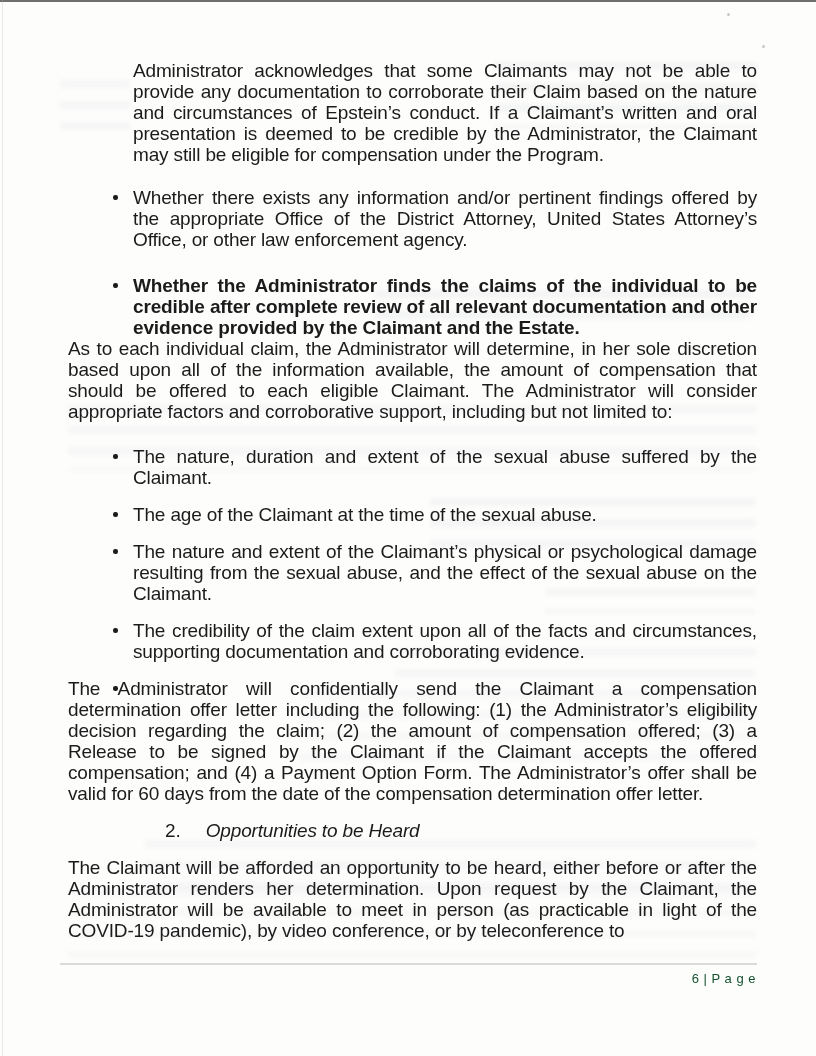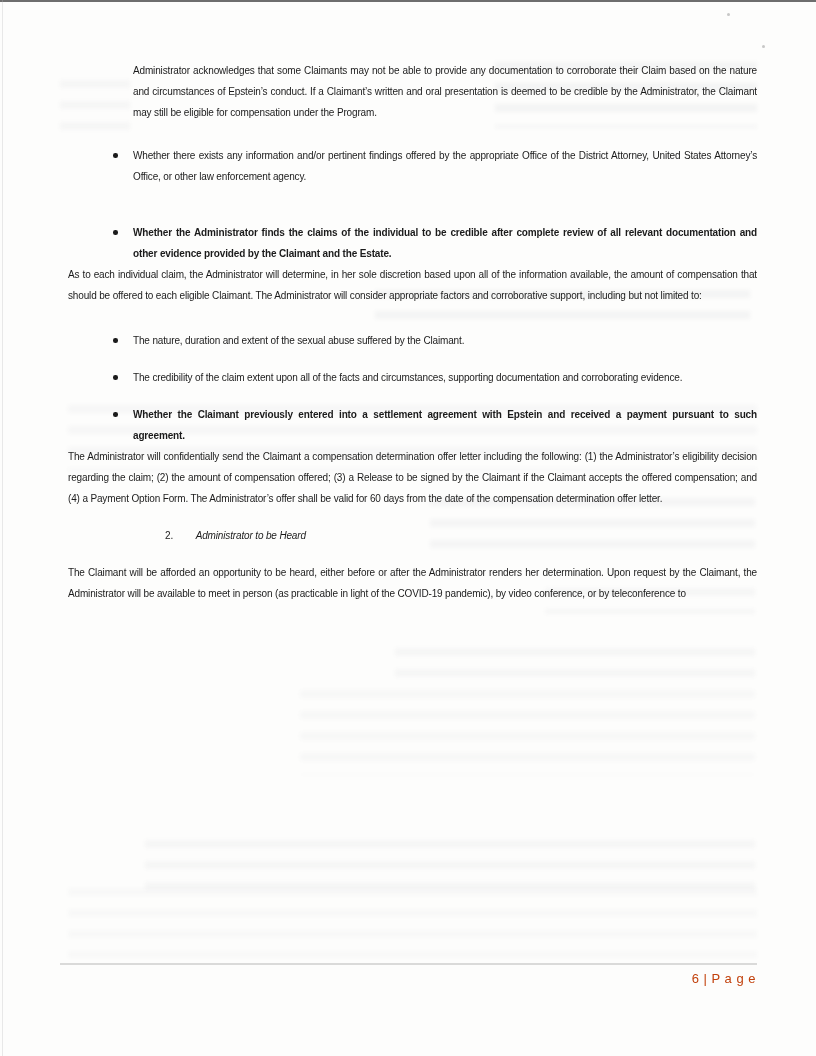--- a/index.html
+++ b/index.html
@@ -11,36 +11,36 @@
     background: #fdfdfc;
     overflow: hidden;
     font-family: "Liberation Sans", "DejaVu Sans", sans-serif;
     color: #1b1b1b;
   }
   .content {
     position: absolute;
     left: 68px;
     top: 60px;
     width: 689px;
-    font-size: 10px;
+    font-size: 19px;
     line-height: 21px;
     letter-spacing: -0.15px;
     text-align: justify;
   }
   .para { margin: 0; }
   .para.indent { margin-left: 65px; }
   .mb-22 { margin-bottom: 22px; }
   .mb-21 { margin-bottom: 24px; }
   .mb-16 { margin-bottom: 16px; }
   .mb-14 { margin-bottom: 14px; }
   .mb-12 { margin-bottom: 12px; }
   .mb-24 { margin-bottom: 24px; }
   ul.bullets { list-style: none; margin: 0; padding: 0; }
   ul.bullets li { position: relative; margin: 0 0 0 65px; padding: 0; }
-  ul.bullets.group1 li { margin-bottom: 35px; }
+  ul.bullets.group1 li { margin-bottom: 25px; }
   ul.bullets.group2 li { margin-bottom: 16px; }
   ul.bullets li:last-child { margin-bottom: 0; font-weight: bold; }
   ul.bullets li .dot {
     position: absolute;
     left: -20px;
     top: 8px;
     width: 4.5px;
     height: 4.5px;
     border-radius: 50%;
     background: #1b1b1b;
@@ -50,21 +50,21 @@
     text-align: left;
   }
   .section-heading .hnum { display: inline-block; }
   .section-heading .htitle { display: inline-block; margin-left: 20px; font-style: italic; }
   .page-footer {
     position: absolute;
     top: 971px;
     right: 60px;
     font-size: 13px;
     letter-spacing: 0.5px;
-    color: #c2410c;
+    color: #14532d;
     text-align: right;
   }
   
   .artifact { position: absolute; pointer-events: none; }
   .bleed {
     filter: blur(2px);
     background: repeating-linear-gradient(to bottom,
       rgba(88, 94, 112, 0.55) 0px 8px,
       transparent 8px 21px);
     opacity: 0.10;
@@ -112,34 +112,41 @@
 
     <p class="para mb-21">As to each individual claim, the Administrator will determine, in her sole discretion based upon all of the information available, the amount of compensation that should be offered to each eligible Claimant. The Administrator will consider appropriate factors and corroborative support, including but not limited to:</p>
 
     <ul class="bullets group2 mb-14">
       <li>
         <span class="dot"></span>
         <span>The nature, duration and extent of the sexual abuse suffered by the Claimant.</span>
       </li>
       <li>
         <span class="dot"></span>
+        <span>The age of the Claimant at the time of the sexual abuse.</span>
+      </li>
+      <li>
+        <span class="dot"></span>
+        <span>The nature and extent of the Claimant’s physical or psychological damage resulting from the sexual abuse, and the effect of the sexual abuse on the Claimant.</span>
+      </li>
+      <li>
+        <span class="dot"></span>
         <span>The credibility of the claim extent upon all of the facts and circumstances, supporting documentation and corroborating evidence.</span>
       </li>
       <li>
         <span class="dot"></span>
-        <span>Whether the Claimant previously entered into a settlement agreement with Epstein and received a payment pursuant to such agreement.</span>
       </li>
     </ul>
 
     <p class="para mb-16">The Administrator will confidentially send the Claimant a compensation determination offer letter including the following: (1) the Administrator’s eligibility decision regarding the claim; (2) the amount of compensation offered; (3) a Release to be signed by the Claimant if the Claimant accepts the offered compensation; and (4) a Payment Option Form.  The Administrator’s offer shall be valid for 60 days from the date of the compensation determination offer letter.</p>
 
 
     <div class="section-heading mb-16">
       <span class="hnum">2.</span>
-      <span class="htitle">Administrator to be Heard</span>
+      <span class="htitle">Opportunities to be Heard</span>
     </div>
 
     <p class="para">The Claimant will be afforded an opportunity to be heard, either before or after the Administrator renders her determination.  Upon request by the Claimant, the Administrator will be available to meet in person (as practicable in light of the COVID-19 pandemic), by video conference, or by teleconference to</p>
 
   </div>
 
   <div class="page-footer">
     <span>6 | P a g e</span>
   </div>
 

